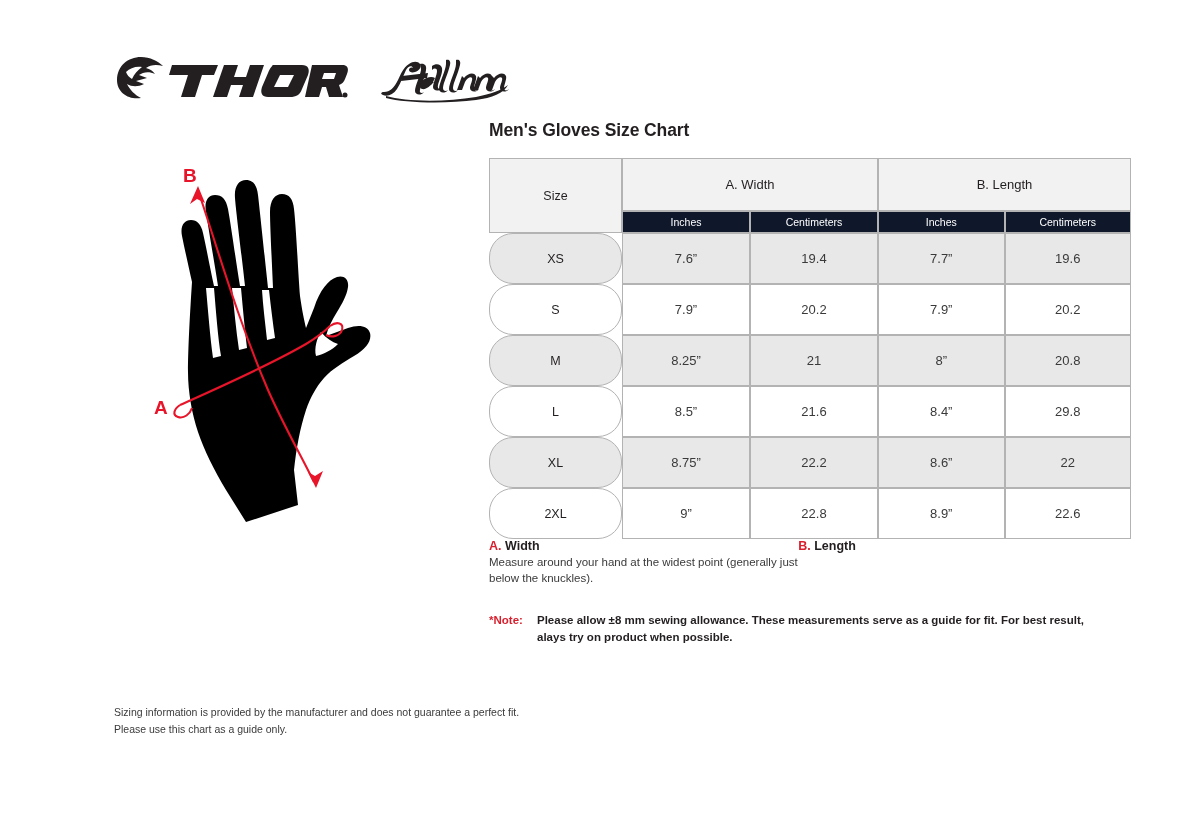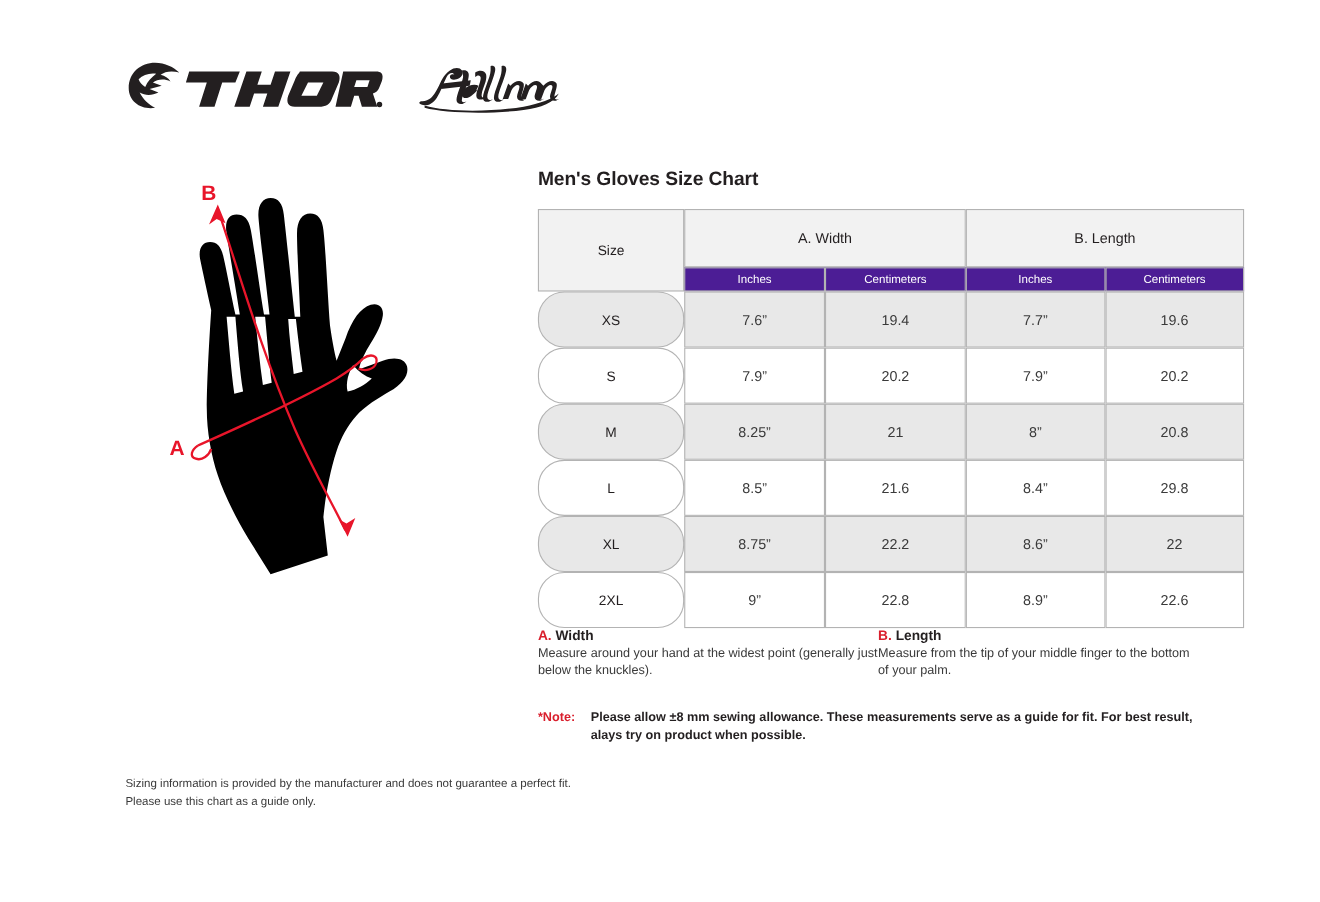--- a/index.html
+++ b/index.html
@@ -35,21 +35,21 @@
     top: 160px;
     width: 310px;
     height: 395px;
   }
   .hand-figure svg { display: block; width: 100%; height: 100%; }
 
   
   .content {
     position: absolute;
     left: 449px;
-    top: 152px;
+    top: 120px;
     width: 636px;
     padding-left: 40px;
   }
 
   h1.chart-title {
     font-size: 17.5px;
     font-weight: bold;
     letter-spacing: -0.1px;
     margin: 0 0 17px 0;
     color: #231f20;
@@ -76,21 +76,21 @@
     font-size: 12.5px;
     height: 75px;
   }
   th.group-head {
     background: #f2f2f2;
     font-weight: bold;
     font-size: 13px;
     height: 52px;
   }
   th.unit-head {
-    background: #4c1d95;
+    background: #0f172a;
     color: #ffffff;
     font-weight: bold;
     font-size: 10.5px;
     height: 22px;
     border: 1px solid #000000;
     border-left: 2px solid #ffffff;
     border-right: 2px solid #ffffff;
   }
   td.data-cell, th.row-size {
     height: 51px;
@@ -364,21 +364,20 @@
     <div class="measure-col">
       <div class="measure-head">
         <span class="letter">A.</span><span> Width</span>
       </div>
       <div class="measure-body">Measure around your hand at the widest point (generally just below the knuckles).</div>
     </div>
     <div class="measure-col">
       <div class="measure-head">
         <span class="letter">B.</span><span> Length</span>
       </div>
-      <div class="measure-body">Measure from the tip of your middle finger to the bottom of your palm.</div>
     </div>
   </div>
 
   <div class="note-row">
     <div class="note-label">*Note:</div>
     <div class="note-text">Please allow ±8 mm sewing allowance. These measurements serve as a guide for fit. For best result, alays try on product when possible.</div>
   </div>
 
 </div>
 

